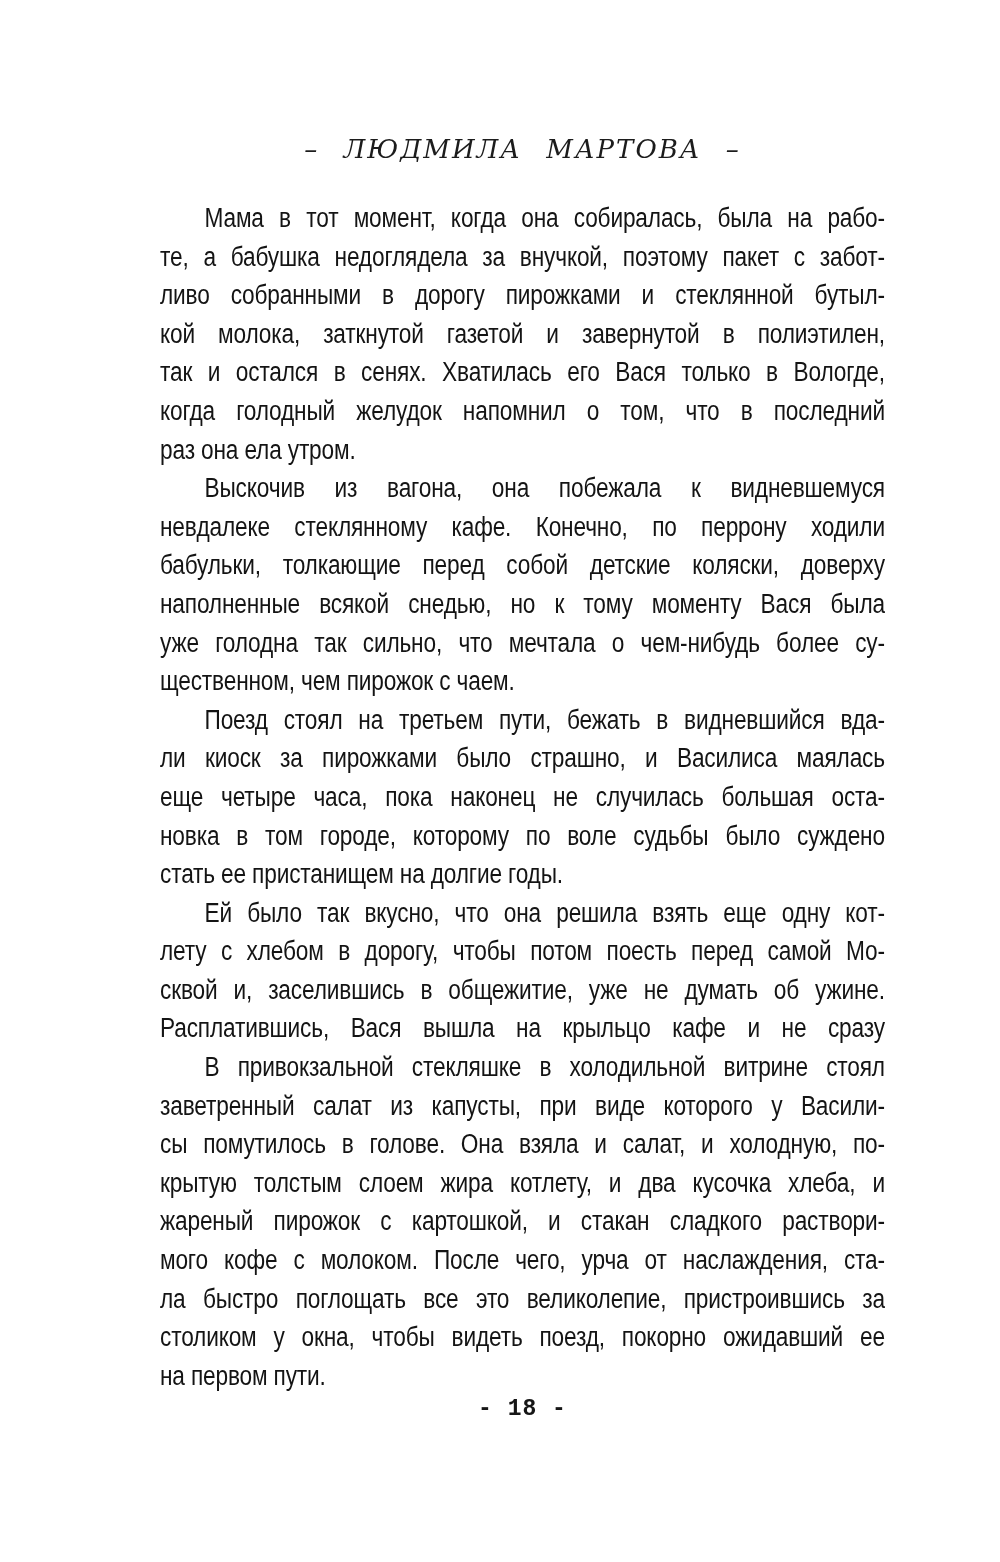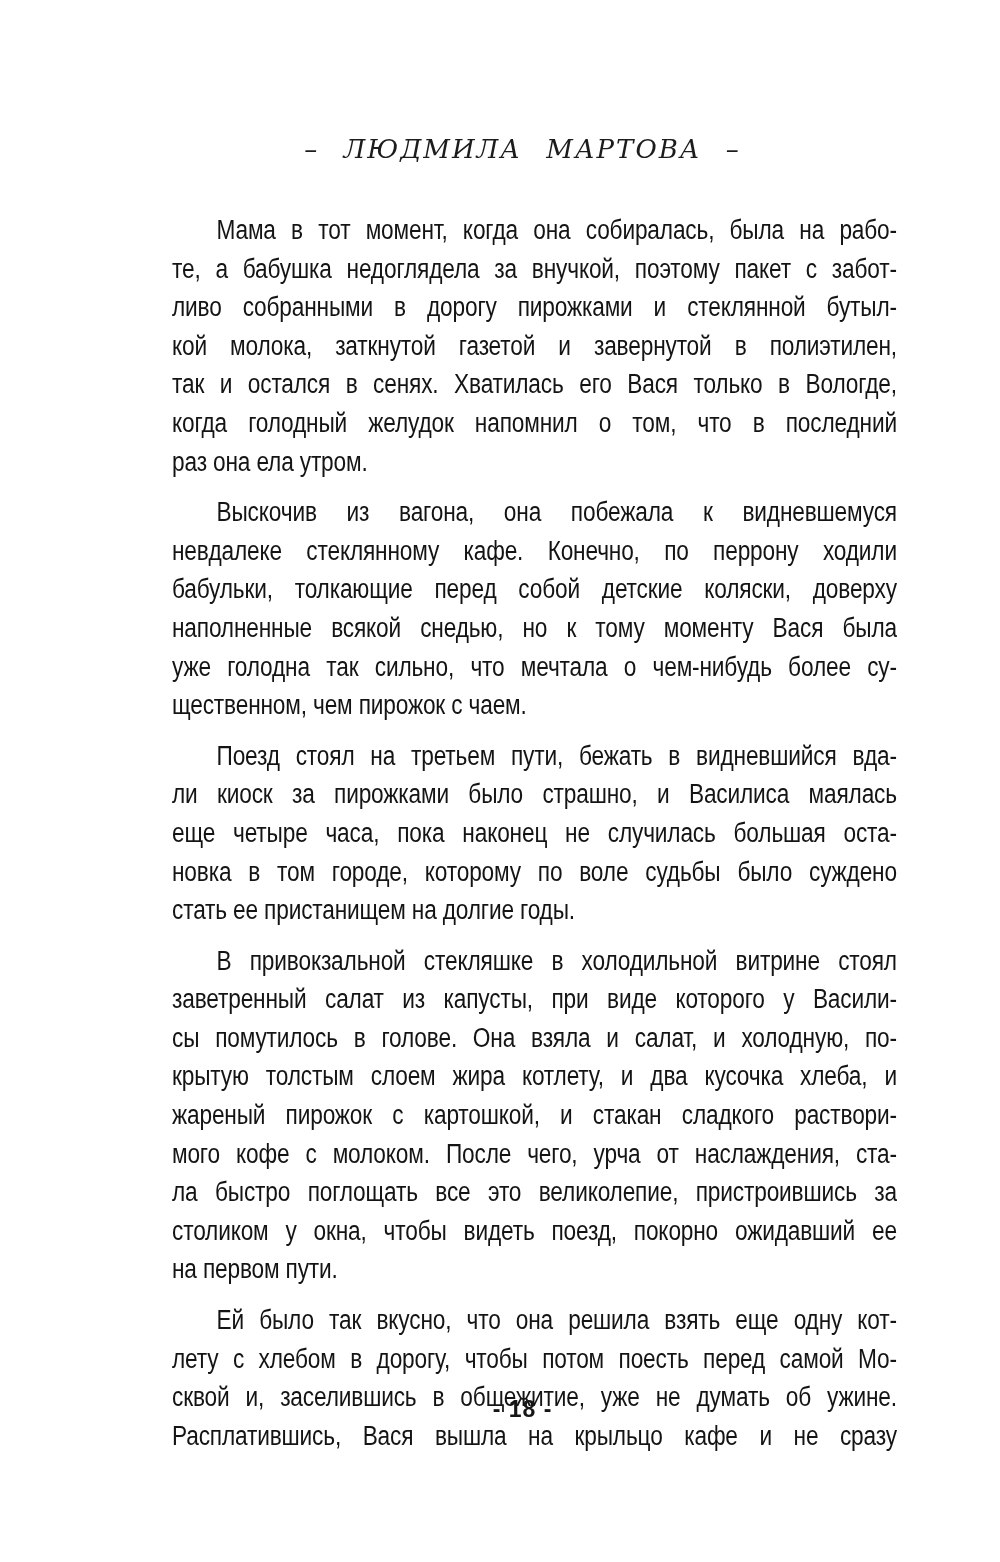--- a/index.html
+++ b/index.html
@@ -31,21 +31,21 @@
     color: #1c1c1c;
     white-space: nowrap;
   }
   .page-text {
     position: absolute;
     top: 199px;
     left: 160px;
     width: 725px;
   }
   .paragraph {
-    margin: 12px;
+    margin: 0;
     padding: 0;
   }
   .line {
     width: 863px;                 
     transform: scaleX(0.84);      
     transform-origin: 0 0;
     height: 38.6px;
     line-height: 38.6px;
     font-size: 27px;
     letter-spacing: -0.2px;
@@ -61,21 +61,21 @@
   }
   .line.last {
     text-align-last: left;
   }
   .page-number {
     position: absolute;
     top: 1396px;
     left: 160px;
     width: 725px;
     text-align: center;
-    font-family: Liberation Sans, sans-serif;
+    font-family: Liberation Mono, monospace;
     font-weight: 700;
     font-size: 23px;
     letter-spacing: 1px;
     color: #161616;
   }
 </style>
 </head>
 <body>
 
 <div class="page">
@@ -100,32 +100,32 @@
         <div class="line last">щественном, чем пирожок с чаем.</div>
       </div>
       <div class="paragraph">
         <div class="line first">Поезд стоял на третьем пути, бежать в видневшийся вда-</div>
         <div class="line">ли киоск за пирожками было страшно, и Василиса маялась</div>
         <div class="line">еще четыре часа, пока наконец не случилась большая оста-</div>
         <div class="line">новка в том городе, которому по воле судьбы было суждено</div>
         <div class="line last">стать ее пристанищем на долгие годы.</div>
       </div>
       <div class="paragraph">
+        <div class="line first">Ей было так вкусно, что она решила взять еще одну кот-</div>
+        <div class="line">лету с хлебом в дорогу, чтобы потом поесть перед самой Мо-</div>
+        <div class="line">сквой и, заселившись в общежитие, уже не думать об ужине.</div>
+        <div class="line">Расплатившись, Вася вышла на крыльцо кафе и не сразу</div>
+      </div>
+      <div class="paragraph">
         <div class="line first">В привокзальной стекляшке в холодильной витрине стоял</div>
         <div class="line">заветренный салат из капусты, при виде которого у Васили-</div>
         <div class="line">сы помутилось в голове. Она взяла и салат, и холодную, по-</div>
         <div class="line">крытую толстым слоем жира котлету, и два кусочка хлеба, и</div>
         <div class="line">жареный пирожок с картошкой, и стакан сладкого раствори-</div>
         <div class="line">мого кофе с молоком. После чего, урча от наслаждения, ста-</div>
         <div class="line">ла быстро поглощать все это великолепие, пристроившись за</div>
         <div class="line">столиком у окна, чтобы видеть поезд, покорно ожидавший ее</div>
         <div class="line last">на первом пути.</div>
       </div>
-      <div class="paragraph">
-        <div class="line first">Ей было так вкусно, что она решила взять еще одну кот-</div>
-        <div class="line">лету с хлебом в дорогу, чтобы потом поесть перед самой Мо-</div>
-        <div class="line">сквой и, заселившись в общежитие, уже не думать об ужине.</div>
-        <div class="line">Расплатившись, Вася вышла на крыльцо кафе и не сразу</div>
-      </div>
     </div>
 
   <div class="page-number">- 18 -</div>
 </div>
 
 </body></html>

